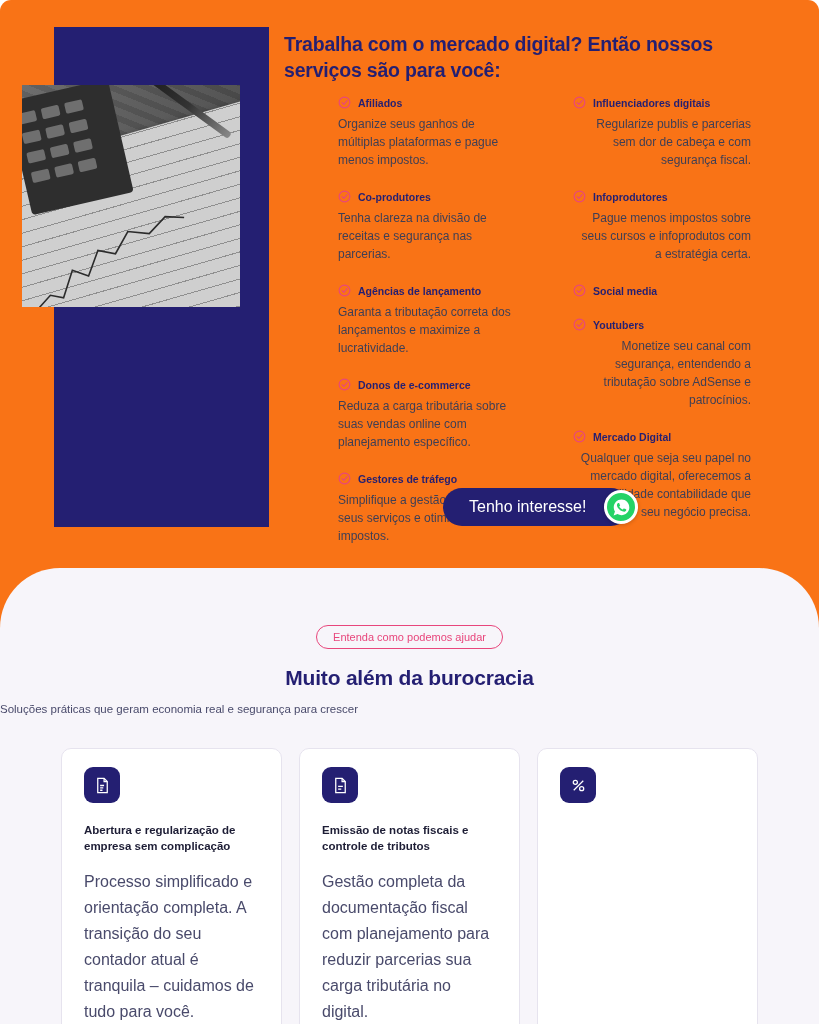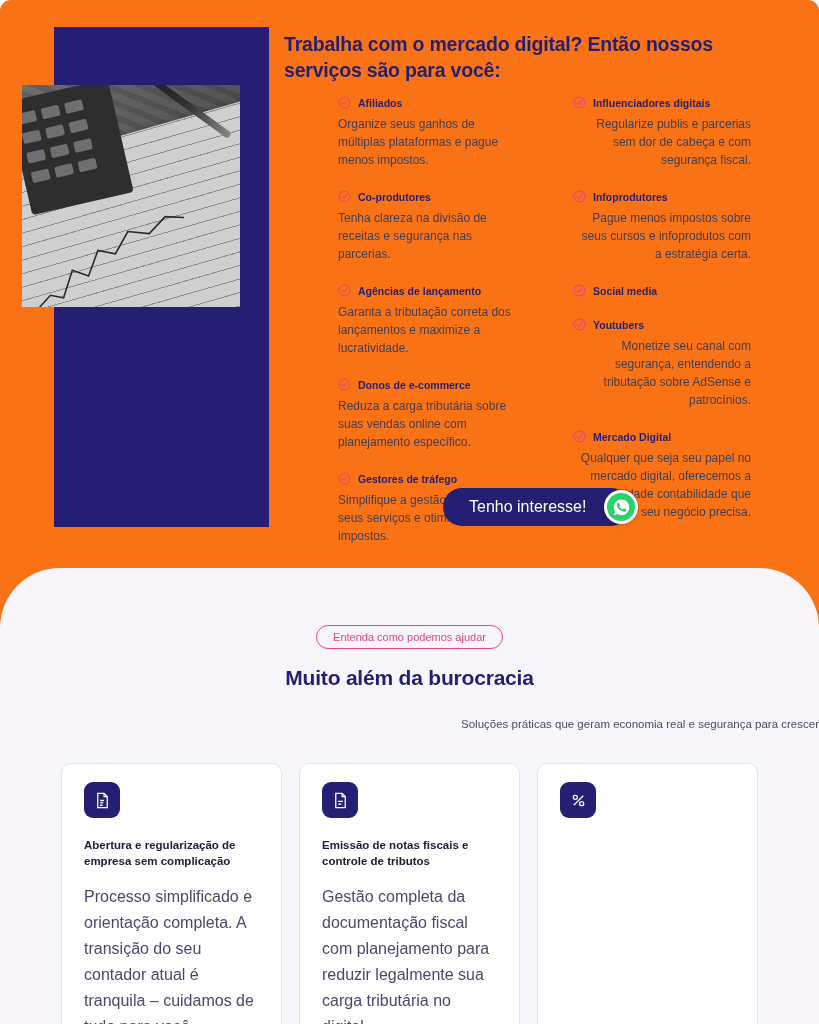--- a/index.html
+++ b/index.html
@@ -129,22 +129,22 @@
     padding: 5px 16px;
     font-size: 11px;
   }
   .s2-title {
     margin-top: 17px;
     text-align: center;
     font-size: 21px; font-weight: bold; color: #241f72;
     letter-spacing: -0.2px;
   }
   .s2-sub {
-    margin-top: 28px;
-    text-align: right;
+    margin-top: 13px;
+    text-align: left;
     font-size: 11.5px; color: #494a6b;
   }
 
   .cards {
     margin: 33px auto 0;
     width: 697px;
     display: grid;
     grid-template-columns: repeat(3, 1fr);
     gap: 17px;
   }
@@ -378,21 +378,21 @@
 
       <div class="card">
         <div class="card-ico">
           <svg viewBox="0 0 24 24">
               <path d="M6 3h8l4 4v14H6z"></path>
               <path d="M14 3v4h4"></path>
               <path d="M9 13h6M9 16.5h4"></path>
             </svg>
         </div>
         <h3 class="card-title">Emissão de notas fiscais e controle de tributos</h3>
-        <p class="card-desc">Gestão completa da documentação fiscal com planejamento para reduzir legalmente sua carga tributária no digital.</p>
+        <p class="card-desc">Gestão completa da documentação fiscal com planejamento para reduzir parcerias sua carga tributária no digital.</p>
       </div>
 
       <div class="card">
         <div class="card-ico">
           <svg viewBox="0 0 24 24">
               <circle cx="8" cy="8" r="2.6"></circle>
               <circle cx="16" cy="16" r="2.6"></circle>
               <path d="M18 6 L6 18"></path>
             </svg>
         </div>

